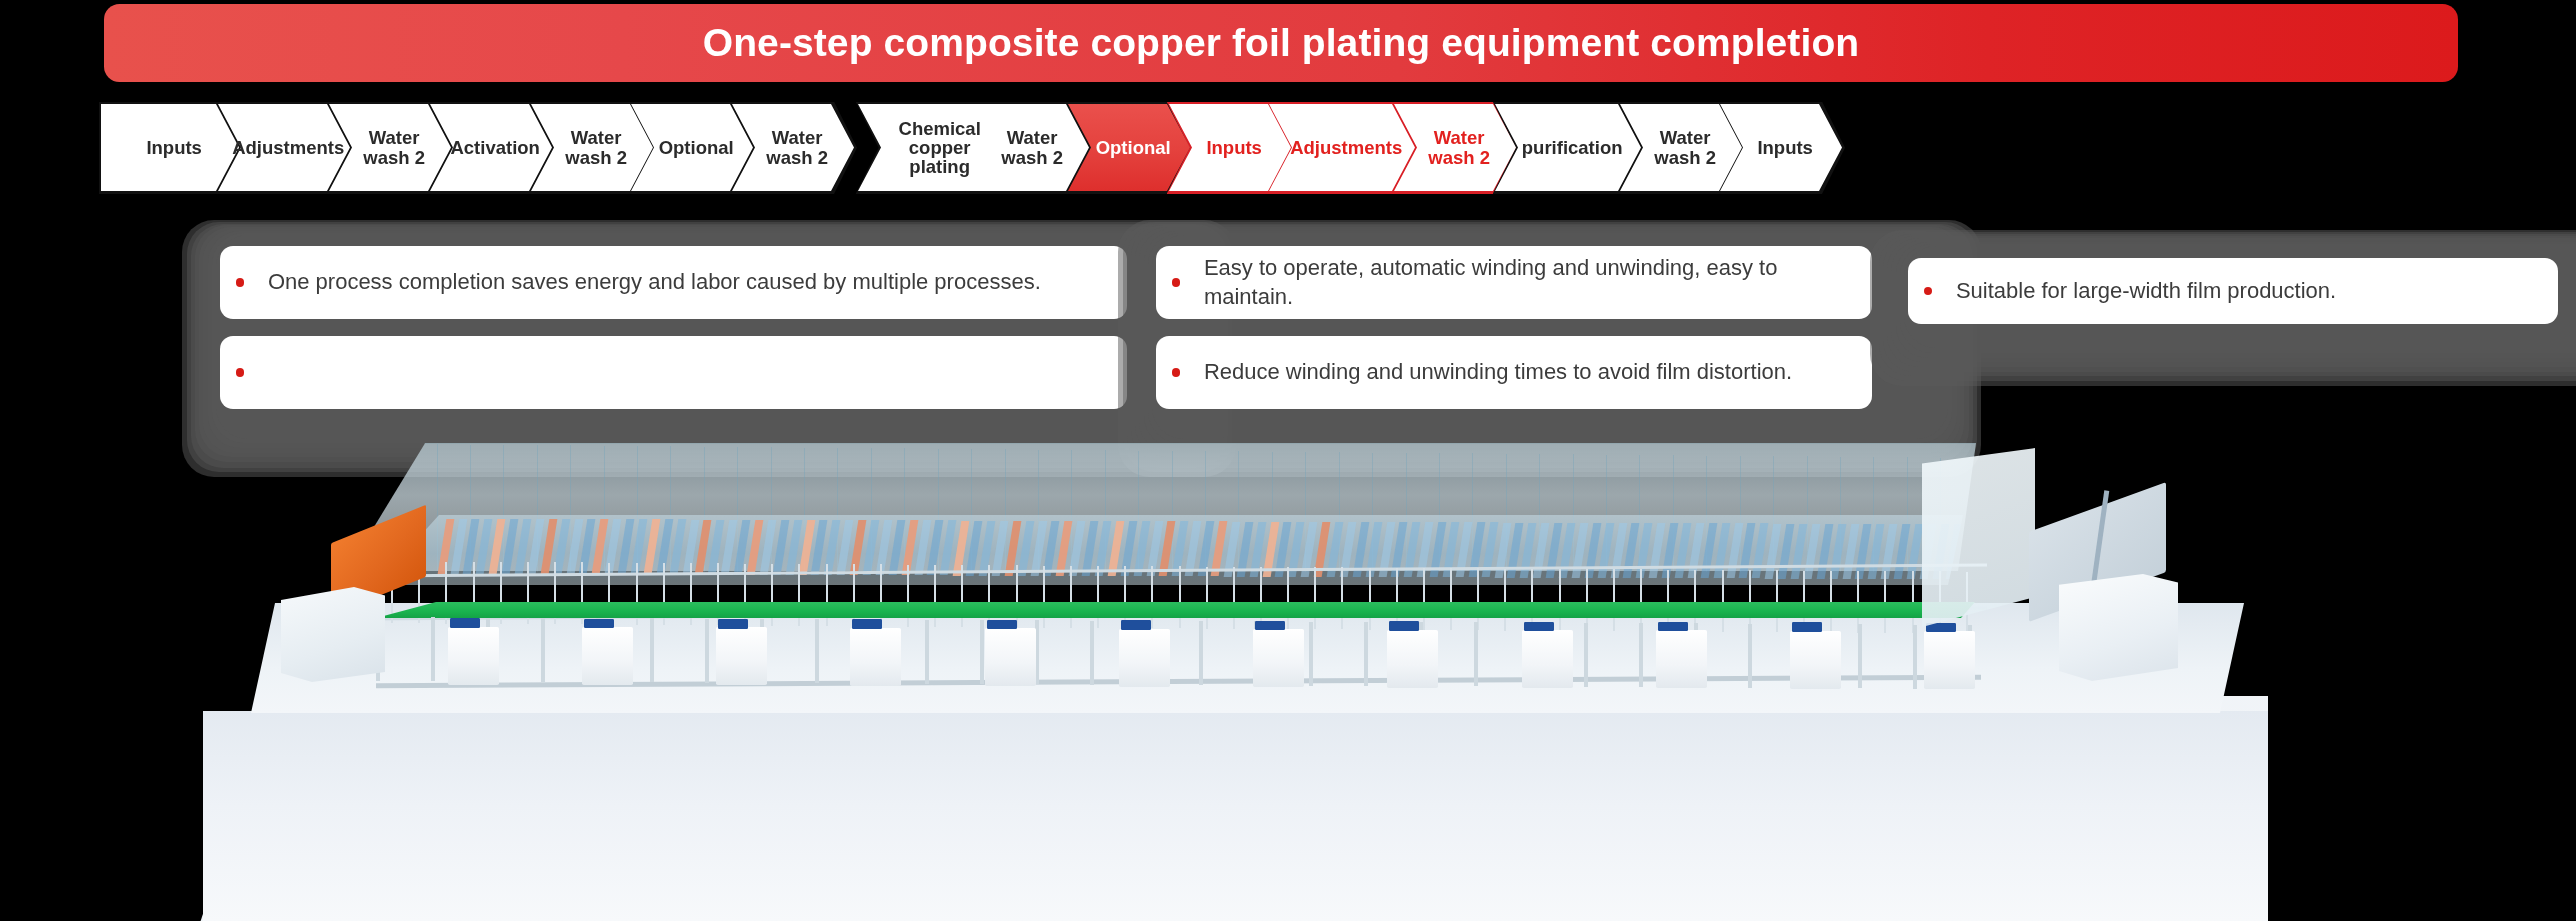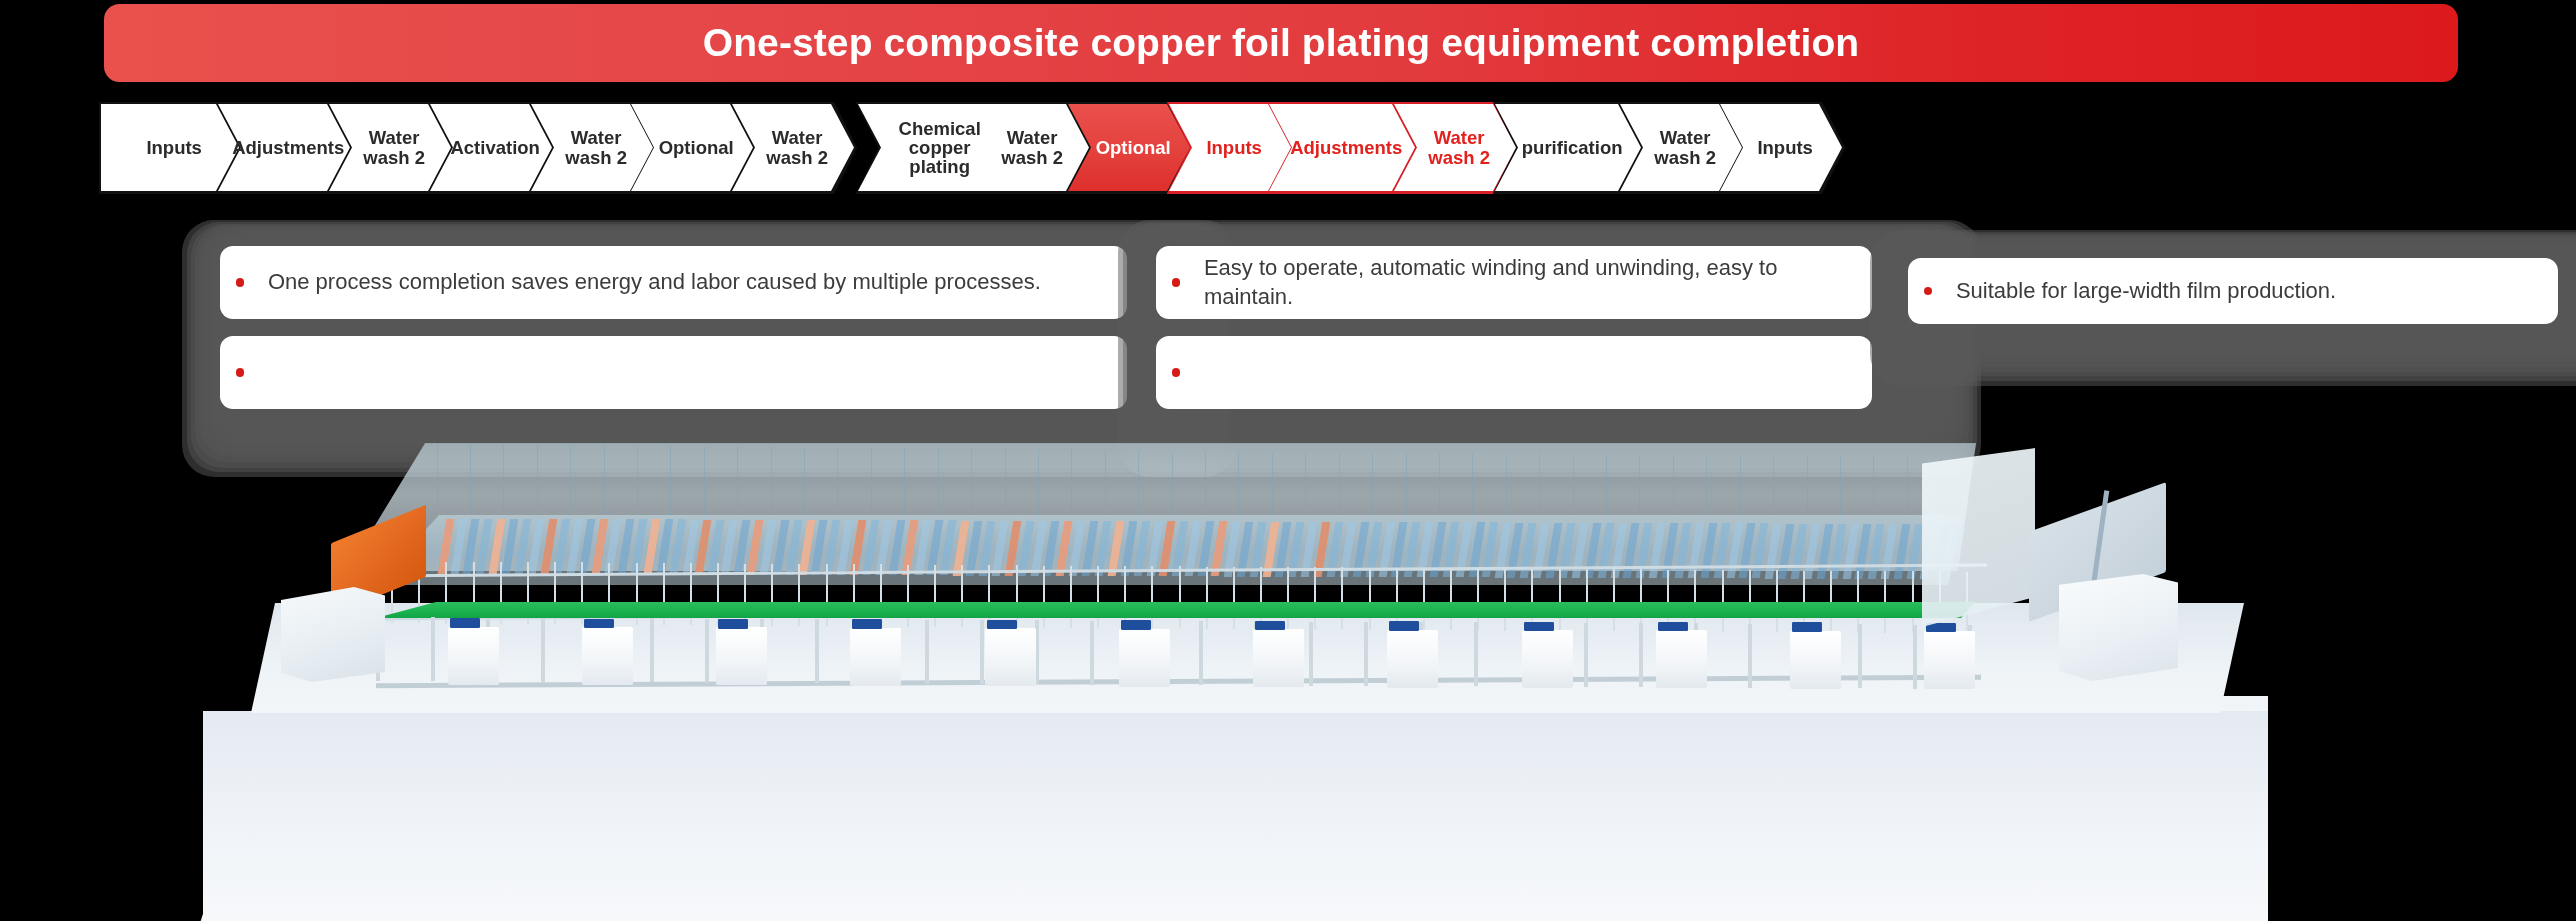--- a/index.html
+++ b/index.html
@@ -335,20 +335,21 @@
         <div class="layer" style="left: -12.5px; top: -8px; width: 813px; height: 217px; background: rgba(90, 90, 90, 0.235);"></div>
         <div class="layer" style="left: -8.4px; top: -6.1px; width: 804px; height: 210px; background: rgba(90, 90, 90, 0.19);"></div>
         <div class="layer" style="left: -4.2px; top: -4.3px; width: 796px; height: 204px; background: rgba(90, 90, 90, 0.145);"></div>
       </div>
       <div class="card" style="left: 0px; top: 7.2px; width: 716px; height: 73px;">
         <span class="bullet" style="background: rgb(214, 27, 22);"></span>
         <span class="txt">Easy to operate, automatic winding and unwinding, easy to maintain.</span>
       </div>
       <div class="card" style="left: 0px; top: 97px; width: 716px; height: 73px;">
         <span class="bullet" style="background: rgb(214, 27, 22);"></span>
+        <span class="txt">Reduce winding and unwinding times to avoid film distortion.</span>
       </div>
     </div>
     <div class="feature-col" style="left: 1908px; width: 731px;">
       <div class="stack">
         <div class="layer" style="left: -38px; top: -8.6px; width: 782px; height: 156px; background: rgba(90, 90, 90, 0.506);"></div>
         <div class="layer" style="left: -33px; top: -6.7px; width: 774px; height: 149px; background: rgba(90, 90, 90, 0.46);"></div>
         <div class="layer" style="left: -29px; top: -4.8px; width: 766px; height: 142px; background: rgba(90, 90, 90, 0.416);"></div>
         <div class="layer" style="left: -25px; top: -2.9px; width: 757px; height: 136px; background: rgba(90, 90, 90, 0.37);"></div>
         <div class="layer" style="left: -21px; top: -1px; width: 749px; height: 129px; background: rgba(90, 90, 90, 0.325);"></div>
         <div class="layer" style="left: -16.7px; top: 0.8px; width: 741px; height: 122px; background: rgba(90, 90, 90, 0.28);"></div>

